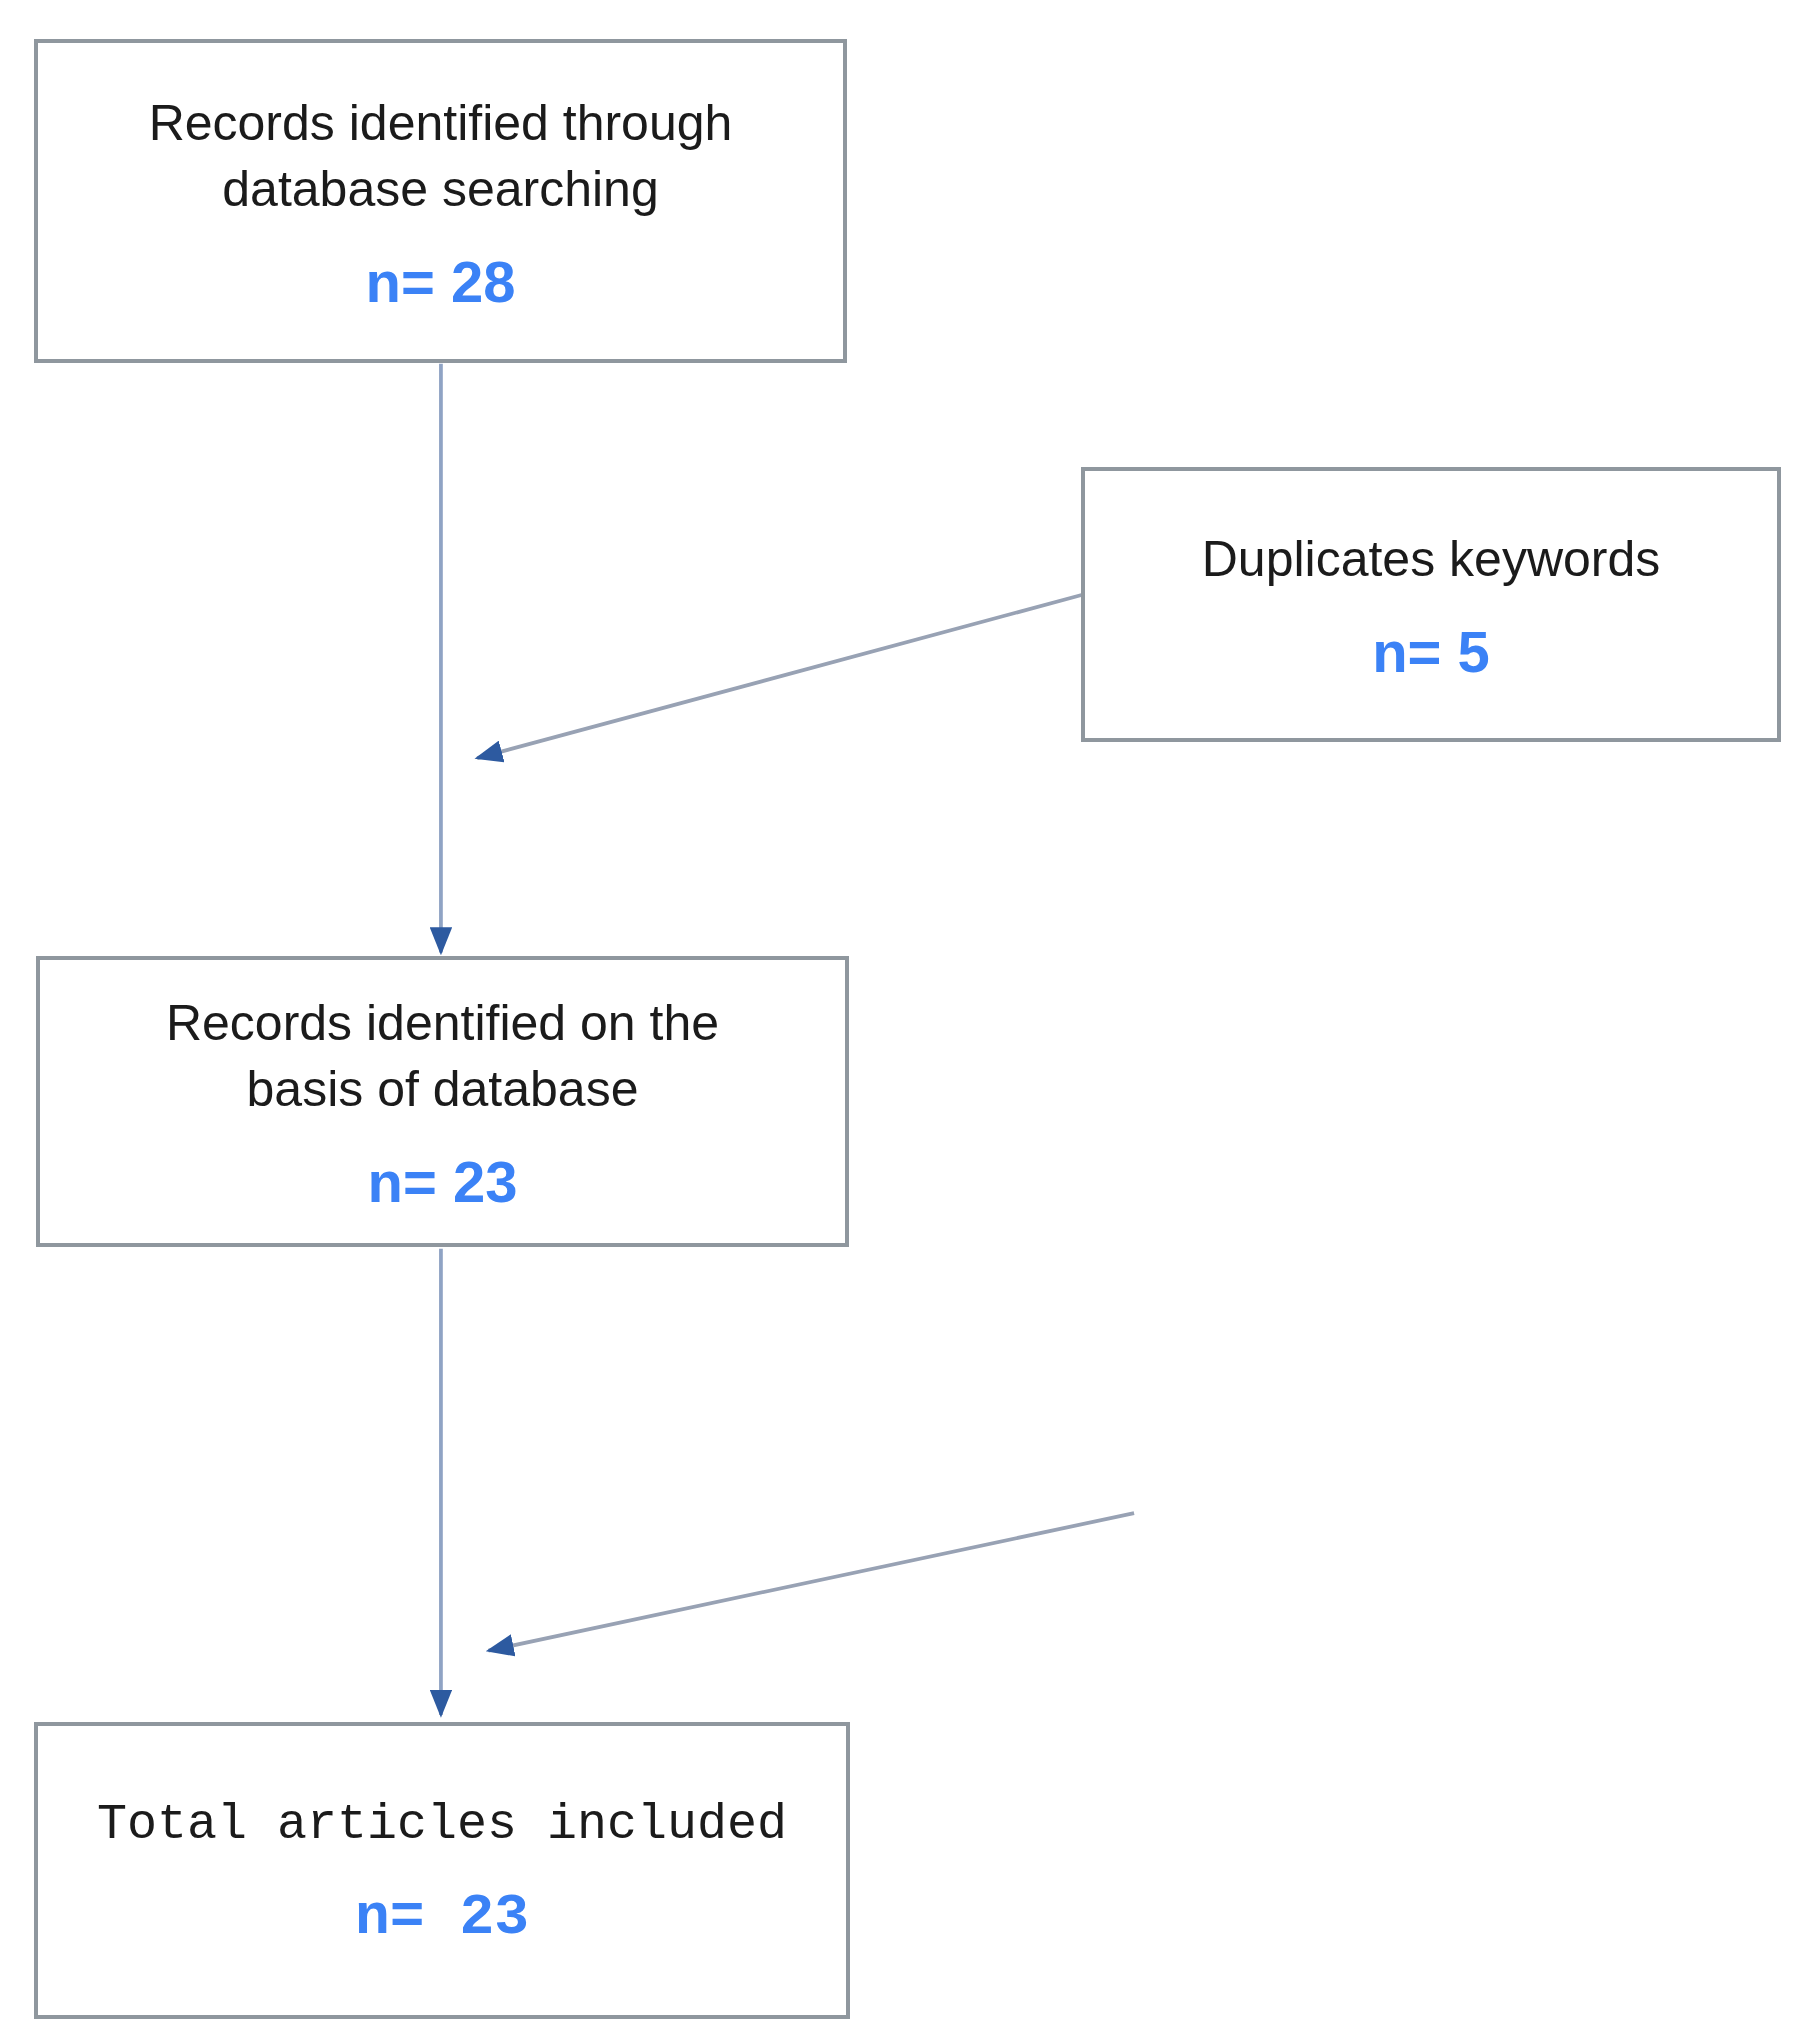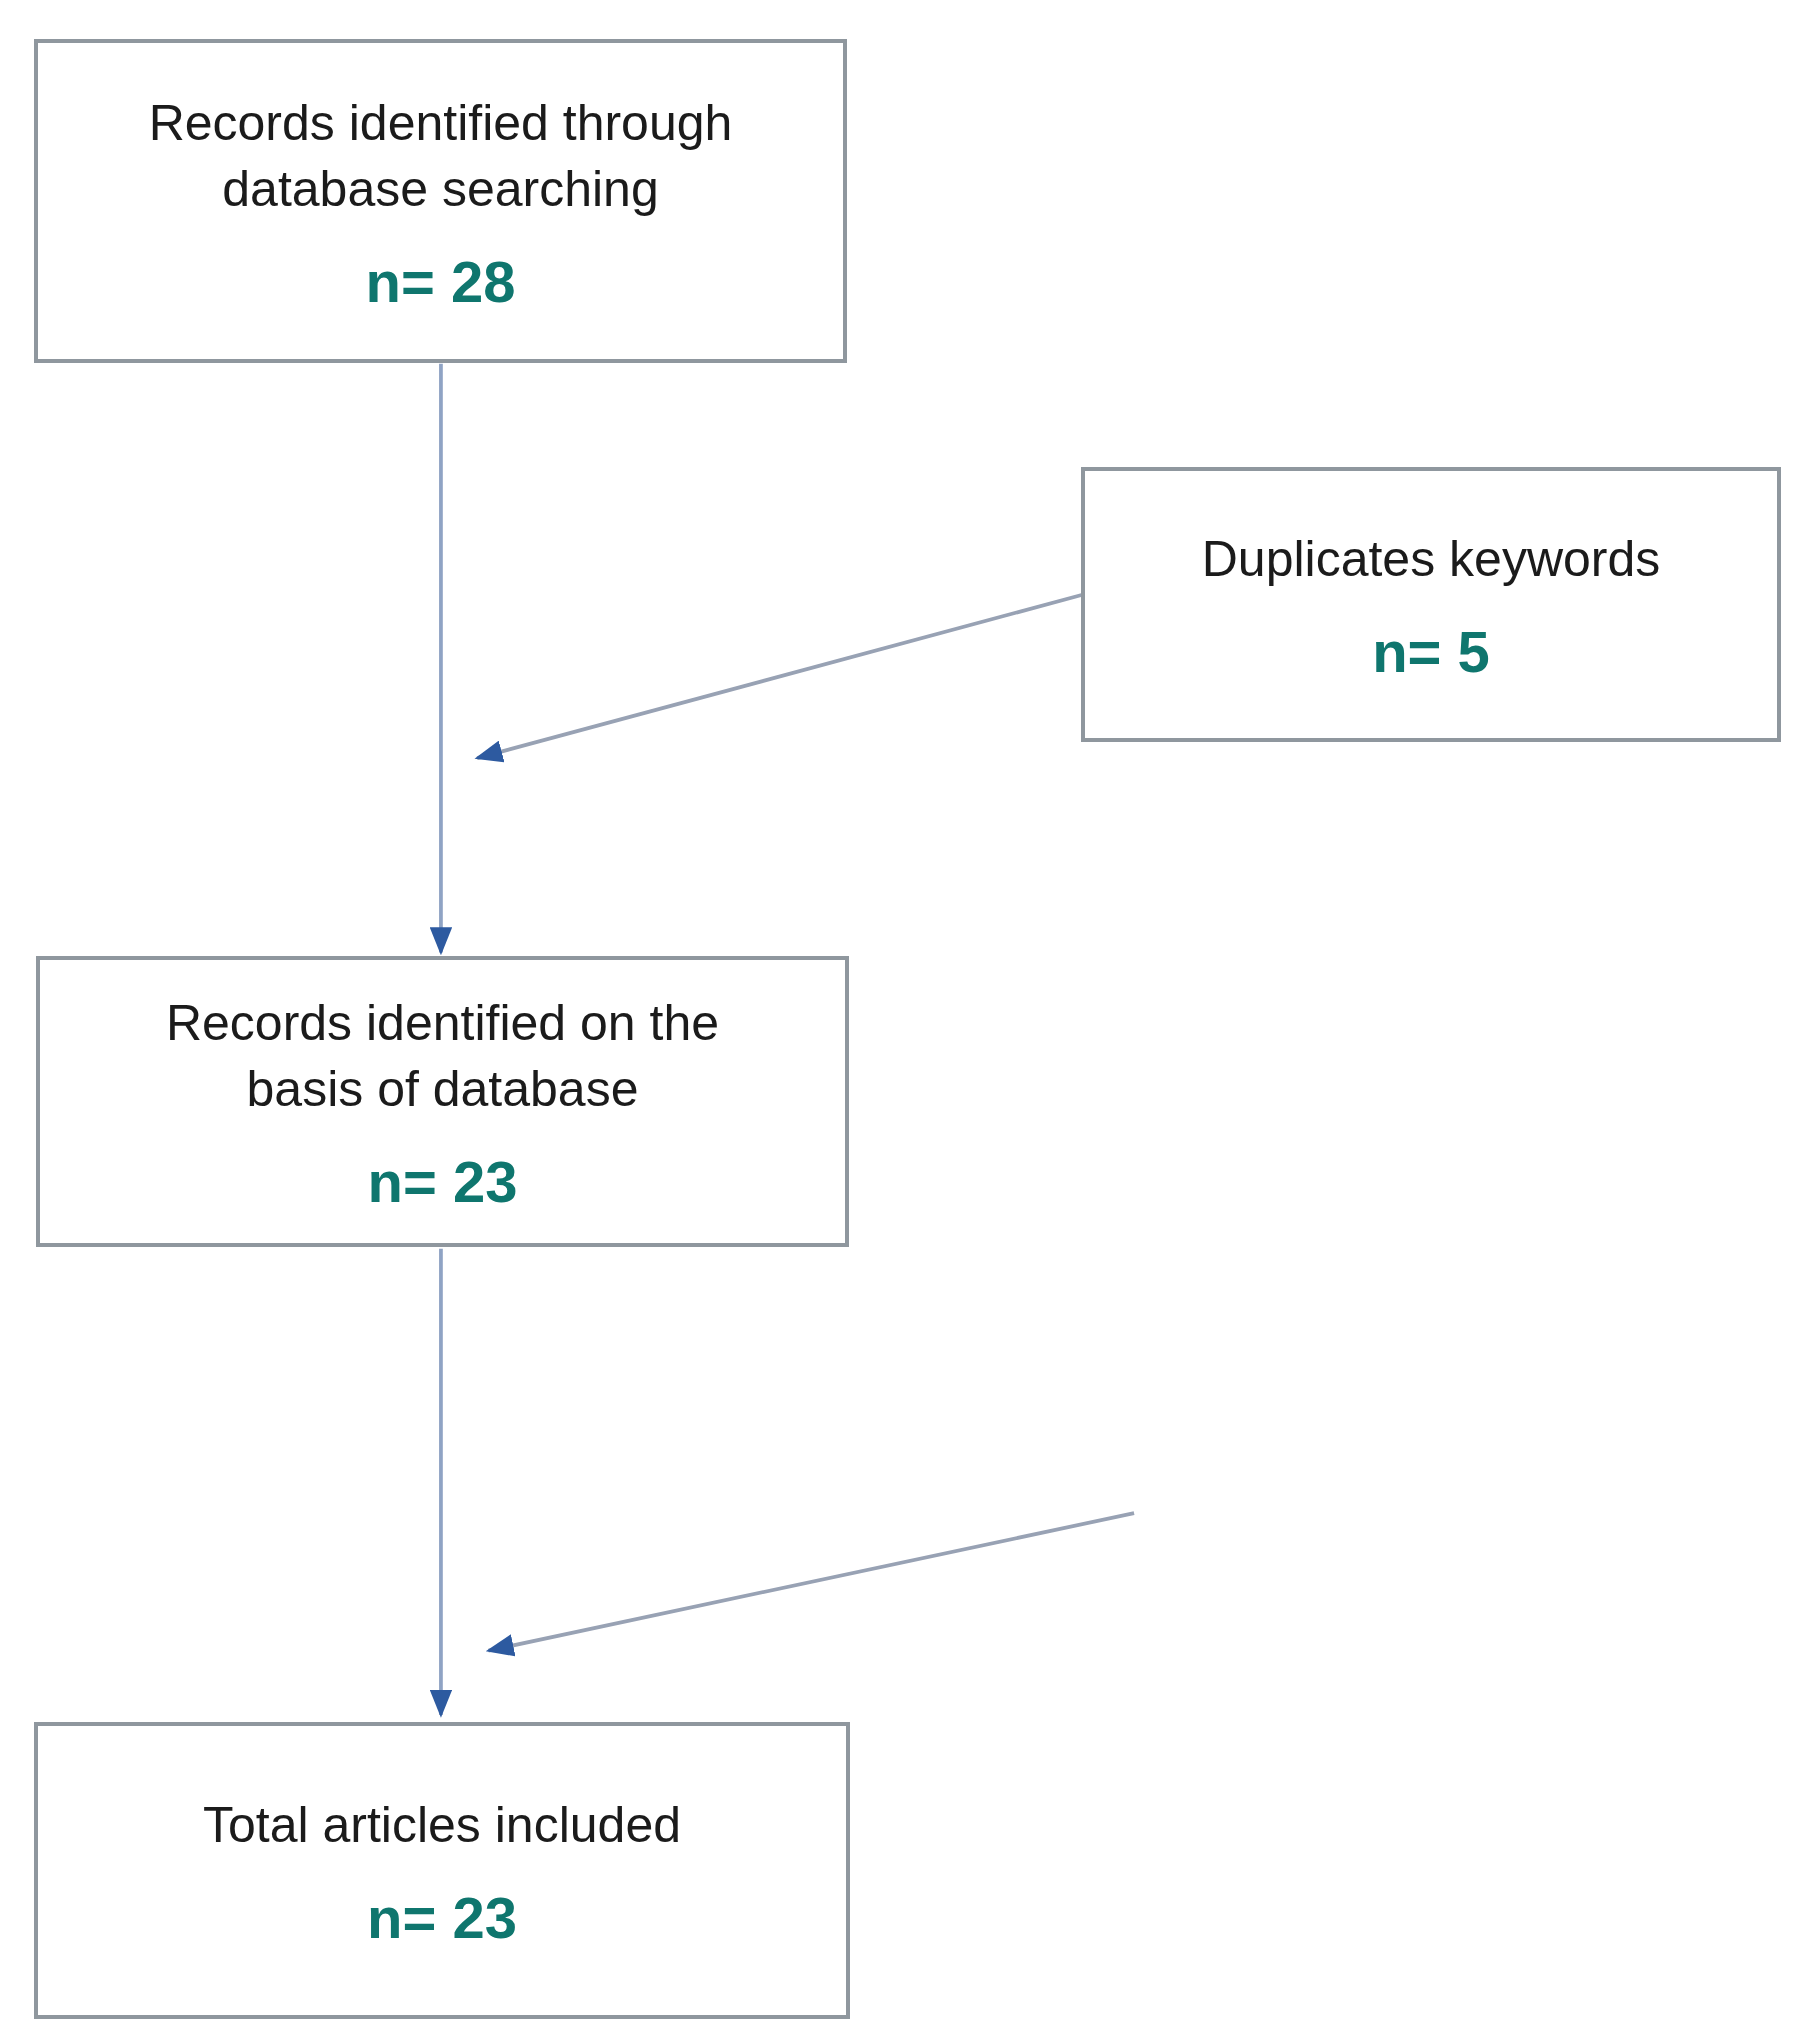--- a/index.html
+++ b/index.html
@@ -39,28 +39,28 @@
     font-size: 50px;
     line-height: 66px;
     white-space: pre-line;
     color: #1b1b1b;
   }
   .box .value {
     margin-top: 28px;
     font-size: 58px;
     line-height: 63px;
     font-weight: bold;
-    color: #0f766e;
+    color: #3b82f6;
   }
   
   .box1 { left: 34px;   top: 39px;   width: 813px; height: 324px; }
   .box2 { left: 1081px; top: 467px;  width: 700px; height: 275px; }
   .box3 { left: 36px;   top: 956px; width: 813px; height: 291px; }
   .box4 { left: 1134px; top: 1327px; width: 650px; height: 383px; }
-  .box5 { left: 34px;   top: 1722px; width: 816px; height: 297px; }
+  .box5 { left: 34px;   top: 1722px; width: 816px; height: 297px; font-family: Liberation Mono, monospace; }
 </style>
 </head>
 <body>
 
 <div class="canvas">
 
   <svg class="arrows" viewBox="0 0 2911 3256" xmlns="http://www.w3.org/2000/svg">
     <defs>
       <marker id="arrowhead" viewBox="0 0 10 8" refX="9" refY="4" markerWidth="7.5" markerHeight="6" orient="auto">
         <path d="M0,0 L10,4 L0,8 Z" fill="#2d5aa0"></path>

